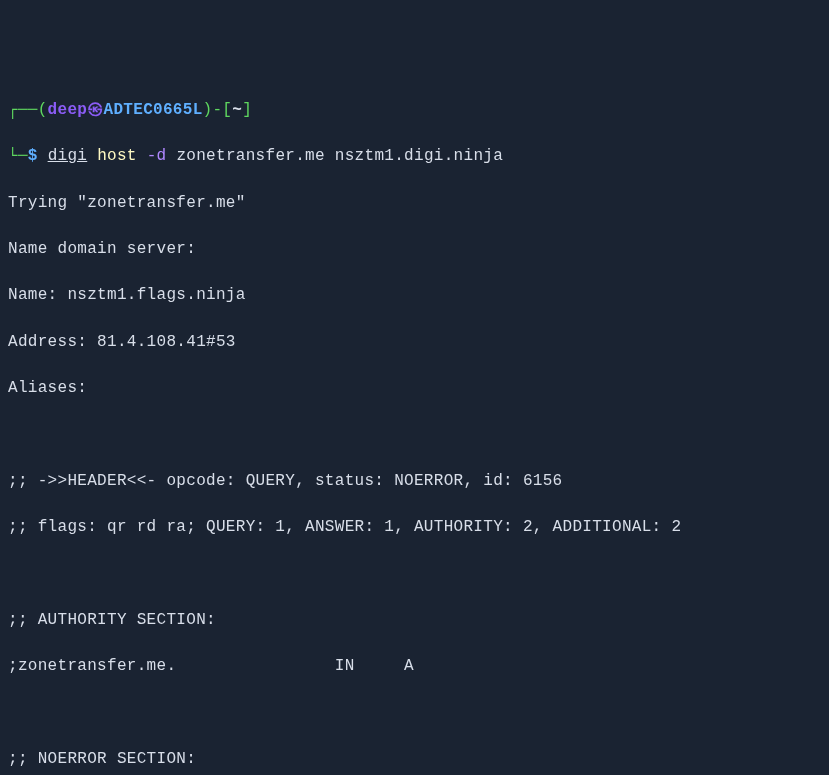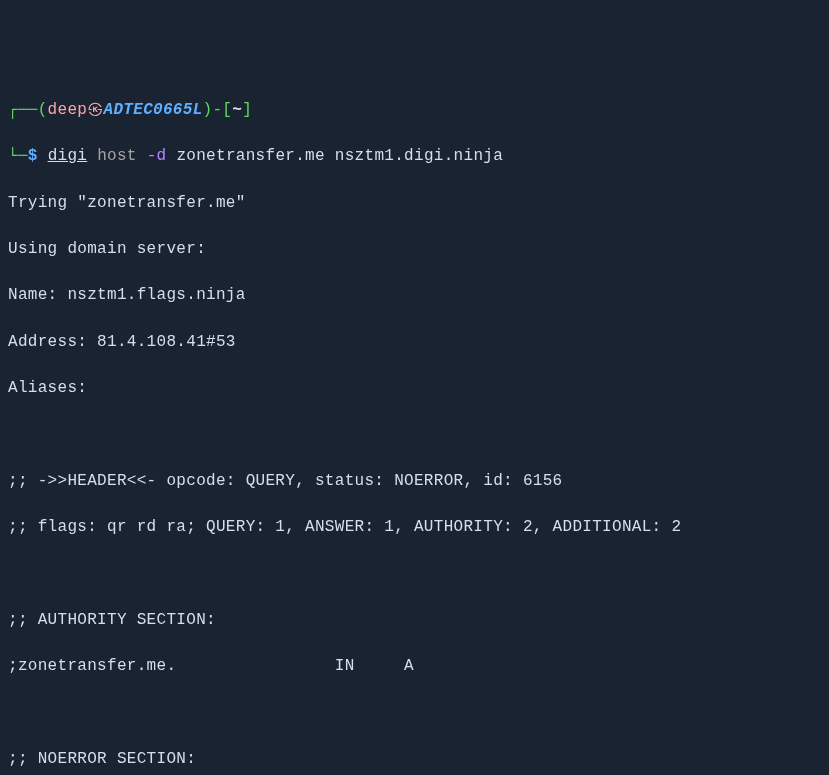--- a/index.html
+++ b/index.html
@@ -11,37 +11,37 @@
       line-height: 1.45;
       padding: 6px 8px;
       width: 829px;
       min-height: 775px;
       white-space: pre;
       letter-spacing: 0.3px;
     }
     .line { white-space: pre; }
     .white { color: #d8dee9; }
     .sudo { color: #d8dee9; text-decoration: underline; }
-    .host { color: #a3a3a3; text-align: center; }
+    .host { color: #fef9c3; text-align: center; }
     .flag { color: #af87ff; }
     .prompt-bracket { color: #5fd75f; }
-    .prompt-user { color: #fca5a5; font-weight: normal; }
-    .prompt-host { color: #5fafff; font-weight: bold; font-style: italic; }
+    .prompt-user { color: #8b5cf6; font-weight: bold; }
+    .prompt-host { color: #5fafff; font-weight: bold; }
     .prompt-path { color: #d8dee9; font-weight: bold; }
     .prompt-dollar { color: #5fafff; font-weight: bold; }
   </style>
 </head>
 <body>
 
 
 
 <div class="line"><span class="prompt-bracket">┌──(</span><span class="prompt-user">deep</span><span class="prompt-user">㉿</span><span class="prompt-host">ADTEC0665L</span><span class="prompt-bracket">)</span><span class="prompt-bracket">-</span><span class="prompt-bracket">[</span><span class="prompt-path">~</span><span class="prompt-bracket">]</span></div>
 <div class="line"><span class="prompt-bracket">└─</span><span class="prompt-dollar">$</span> <span class="sudo">digi</span> <span class="host">host</span> <span class="flag">-d</span> <span class="white">zonetransfer.me nsztm1.digi.ninja</span></div>
 <div class="line">Trying "zonetransfer.me"</div>
-<div class="line">Using domain server:</div>
+<div class="line">Name domain server:</div>
 <div class="line">Name: nsztm1.flags.ninja</div>
 <div class="line">Address: 81.4.108.41#53</div>
 <div class="line">Aliases:</div>
 <div class="line"> </div>
 <div class="line">;; -&gt;&gt;HEADER&lt;&lt;- opcode: QUERY, status: NOERROR, id: 6156</div>
 <div class="line">;; flags: qr rd ra; QUERY: 1, ANSWER: 1, AUTHORITY: 2, ADDITIONAL: 2</div>
 <div class="line"> </div>
 <div class="line">;; AUTHORITY SECTION:</div>
 <div class="line">;zonetransfer.me.                IN     A</div>
 <div class="line"> </div>

